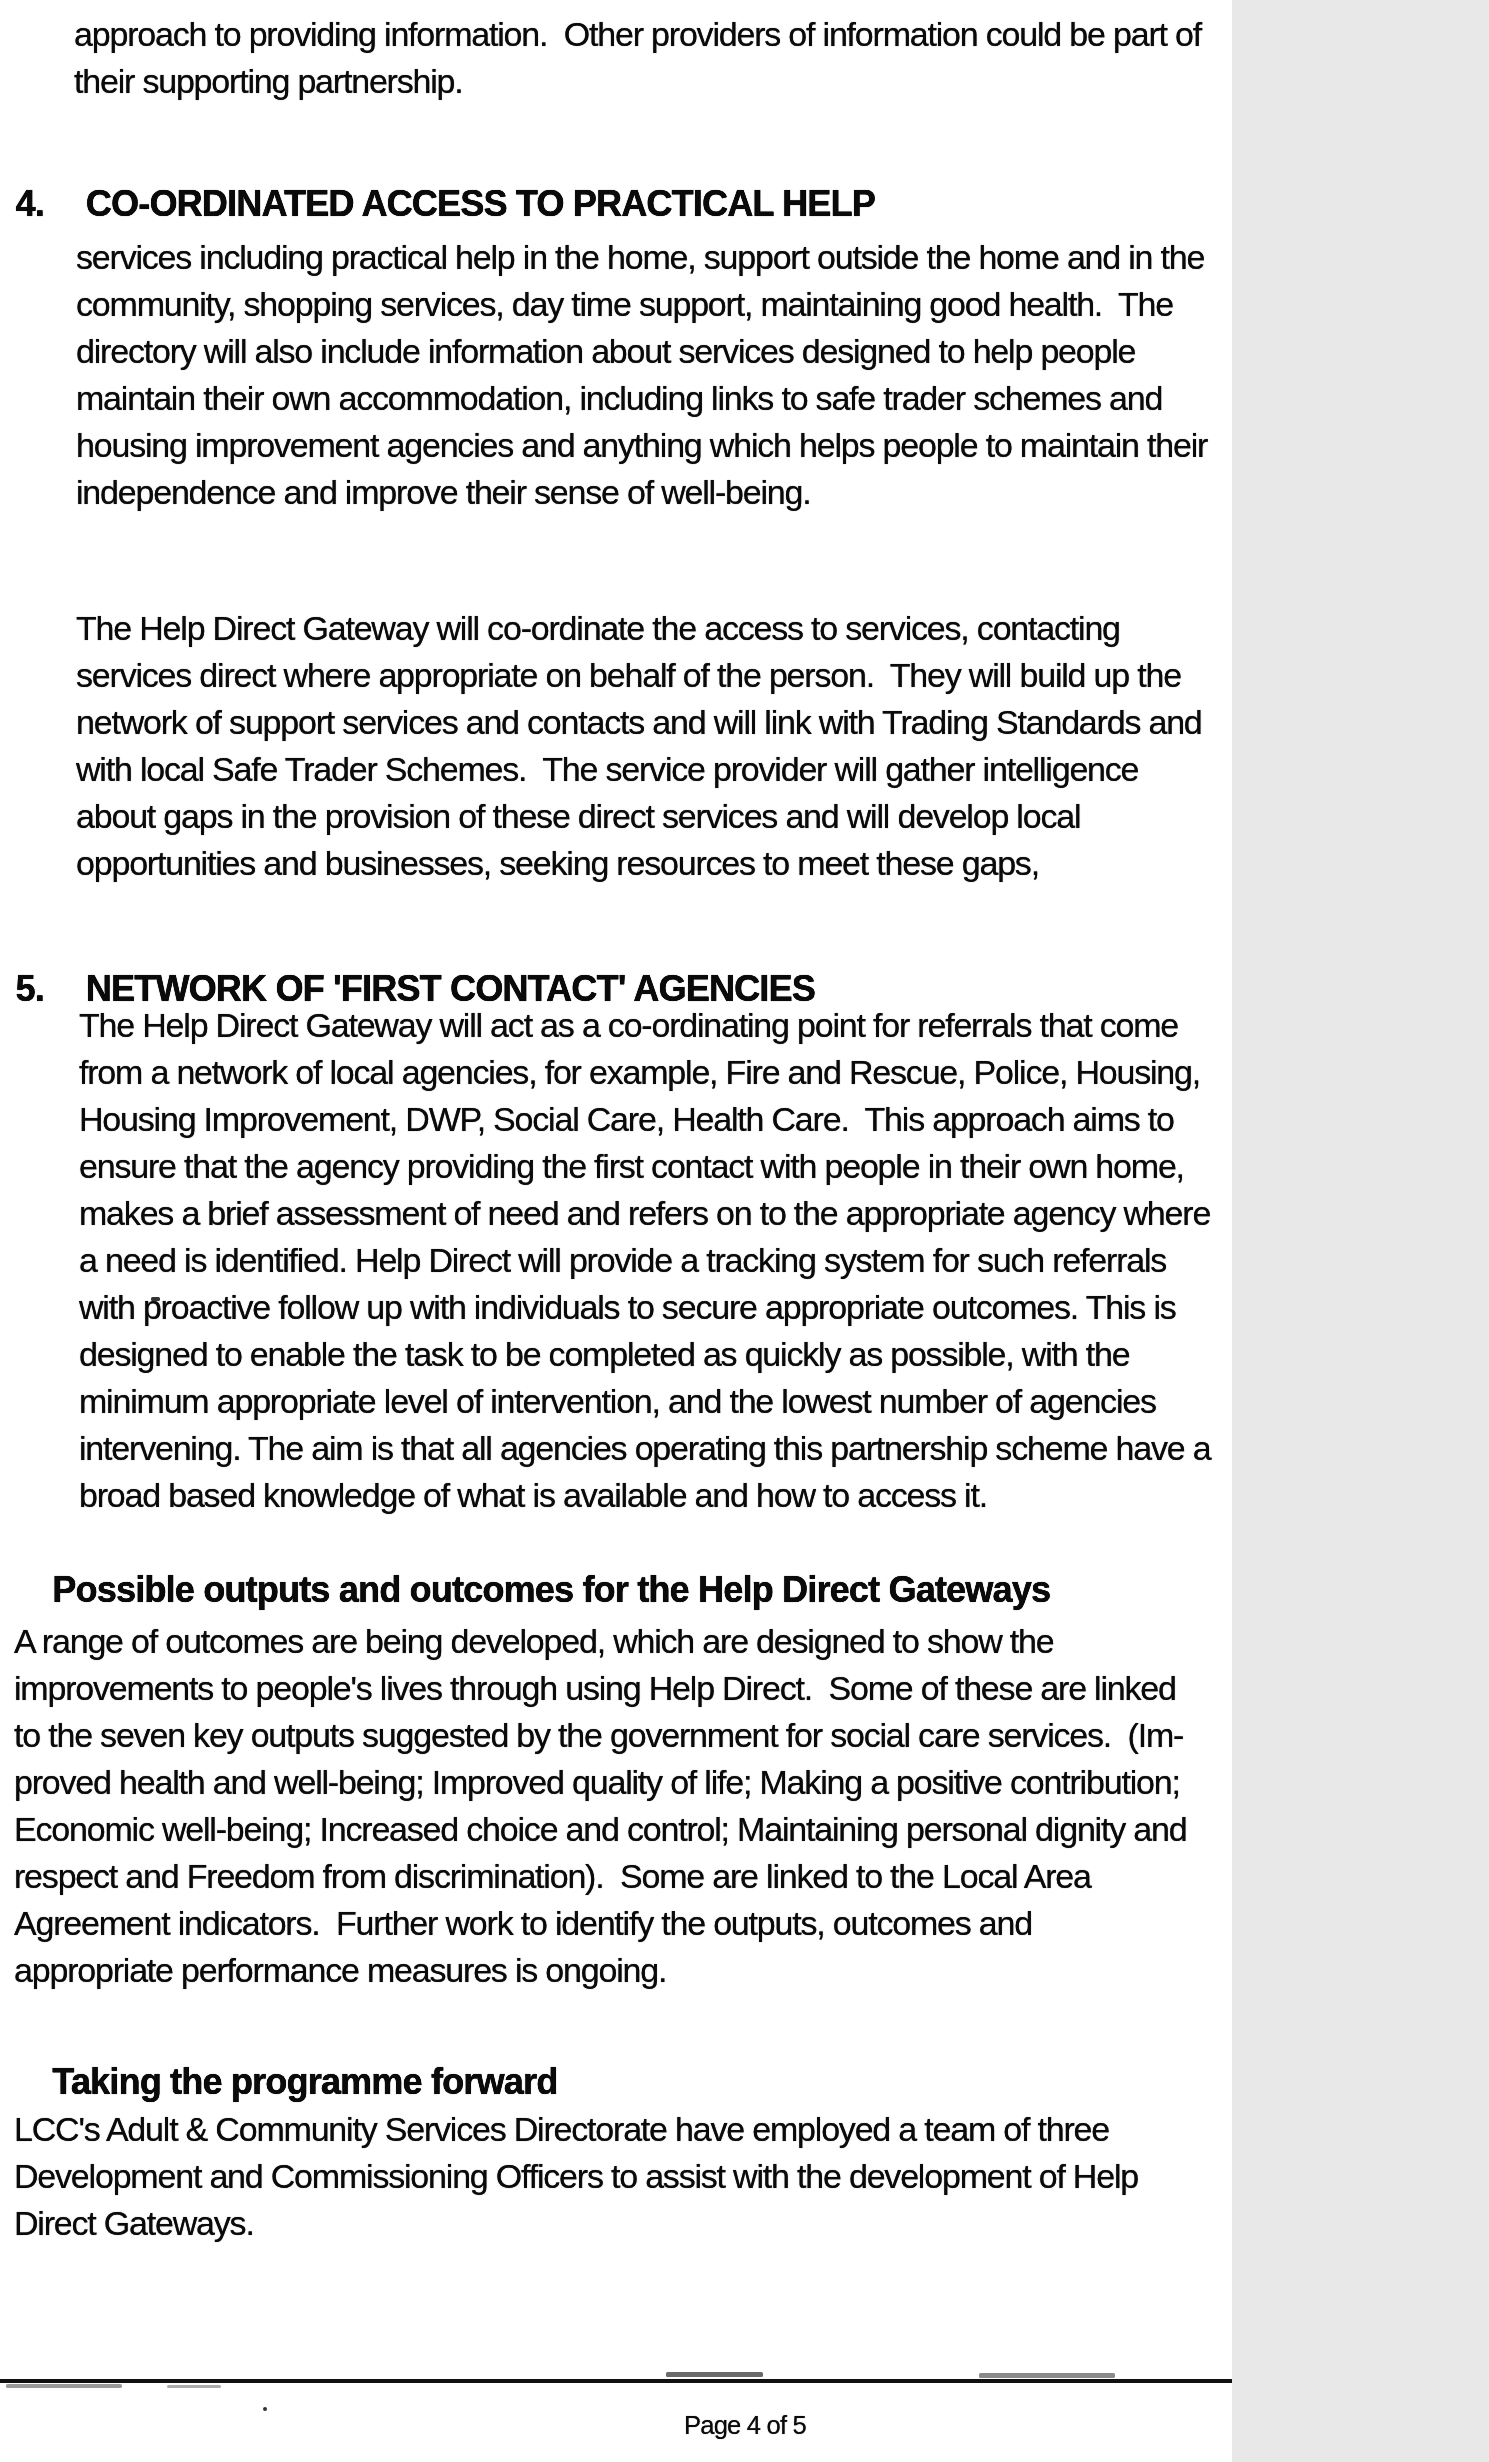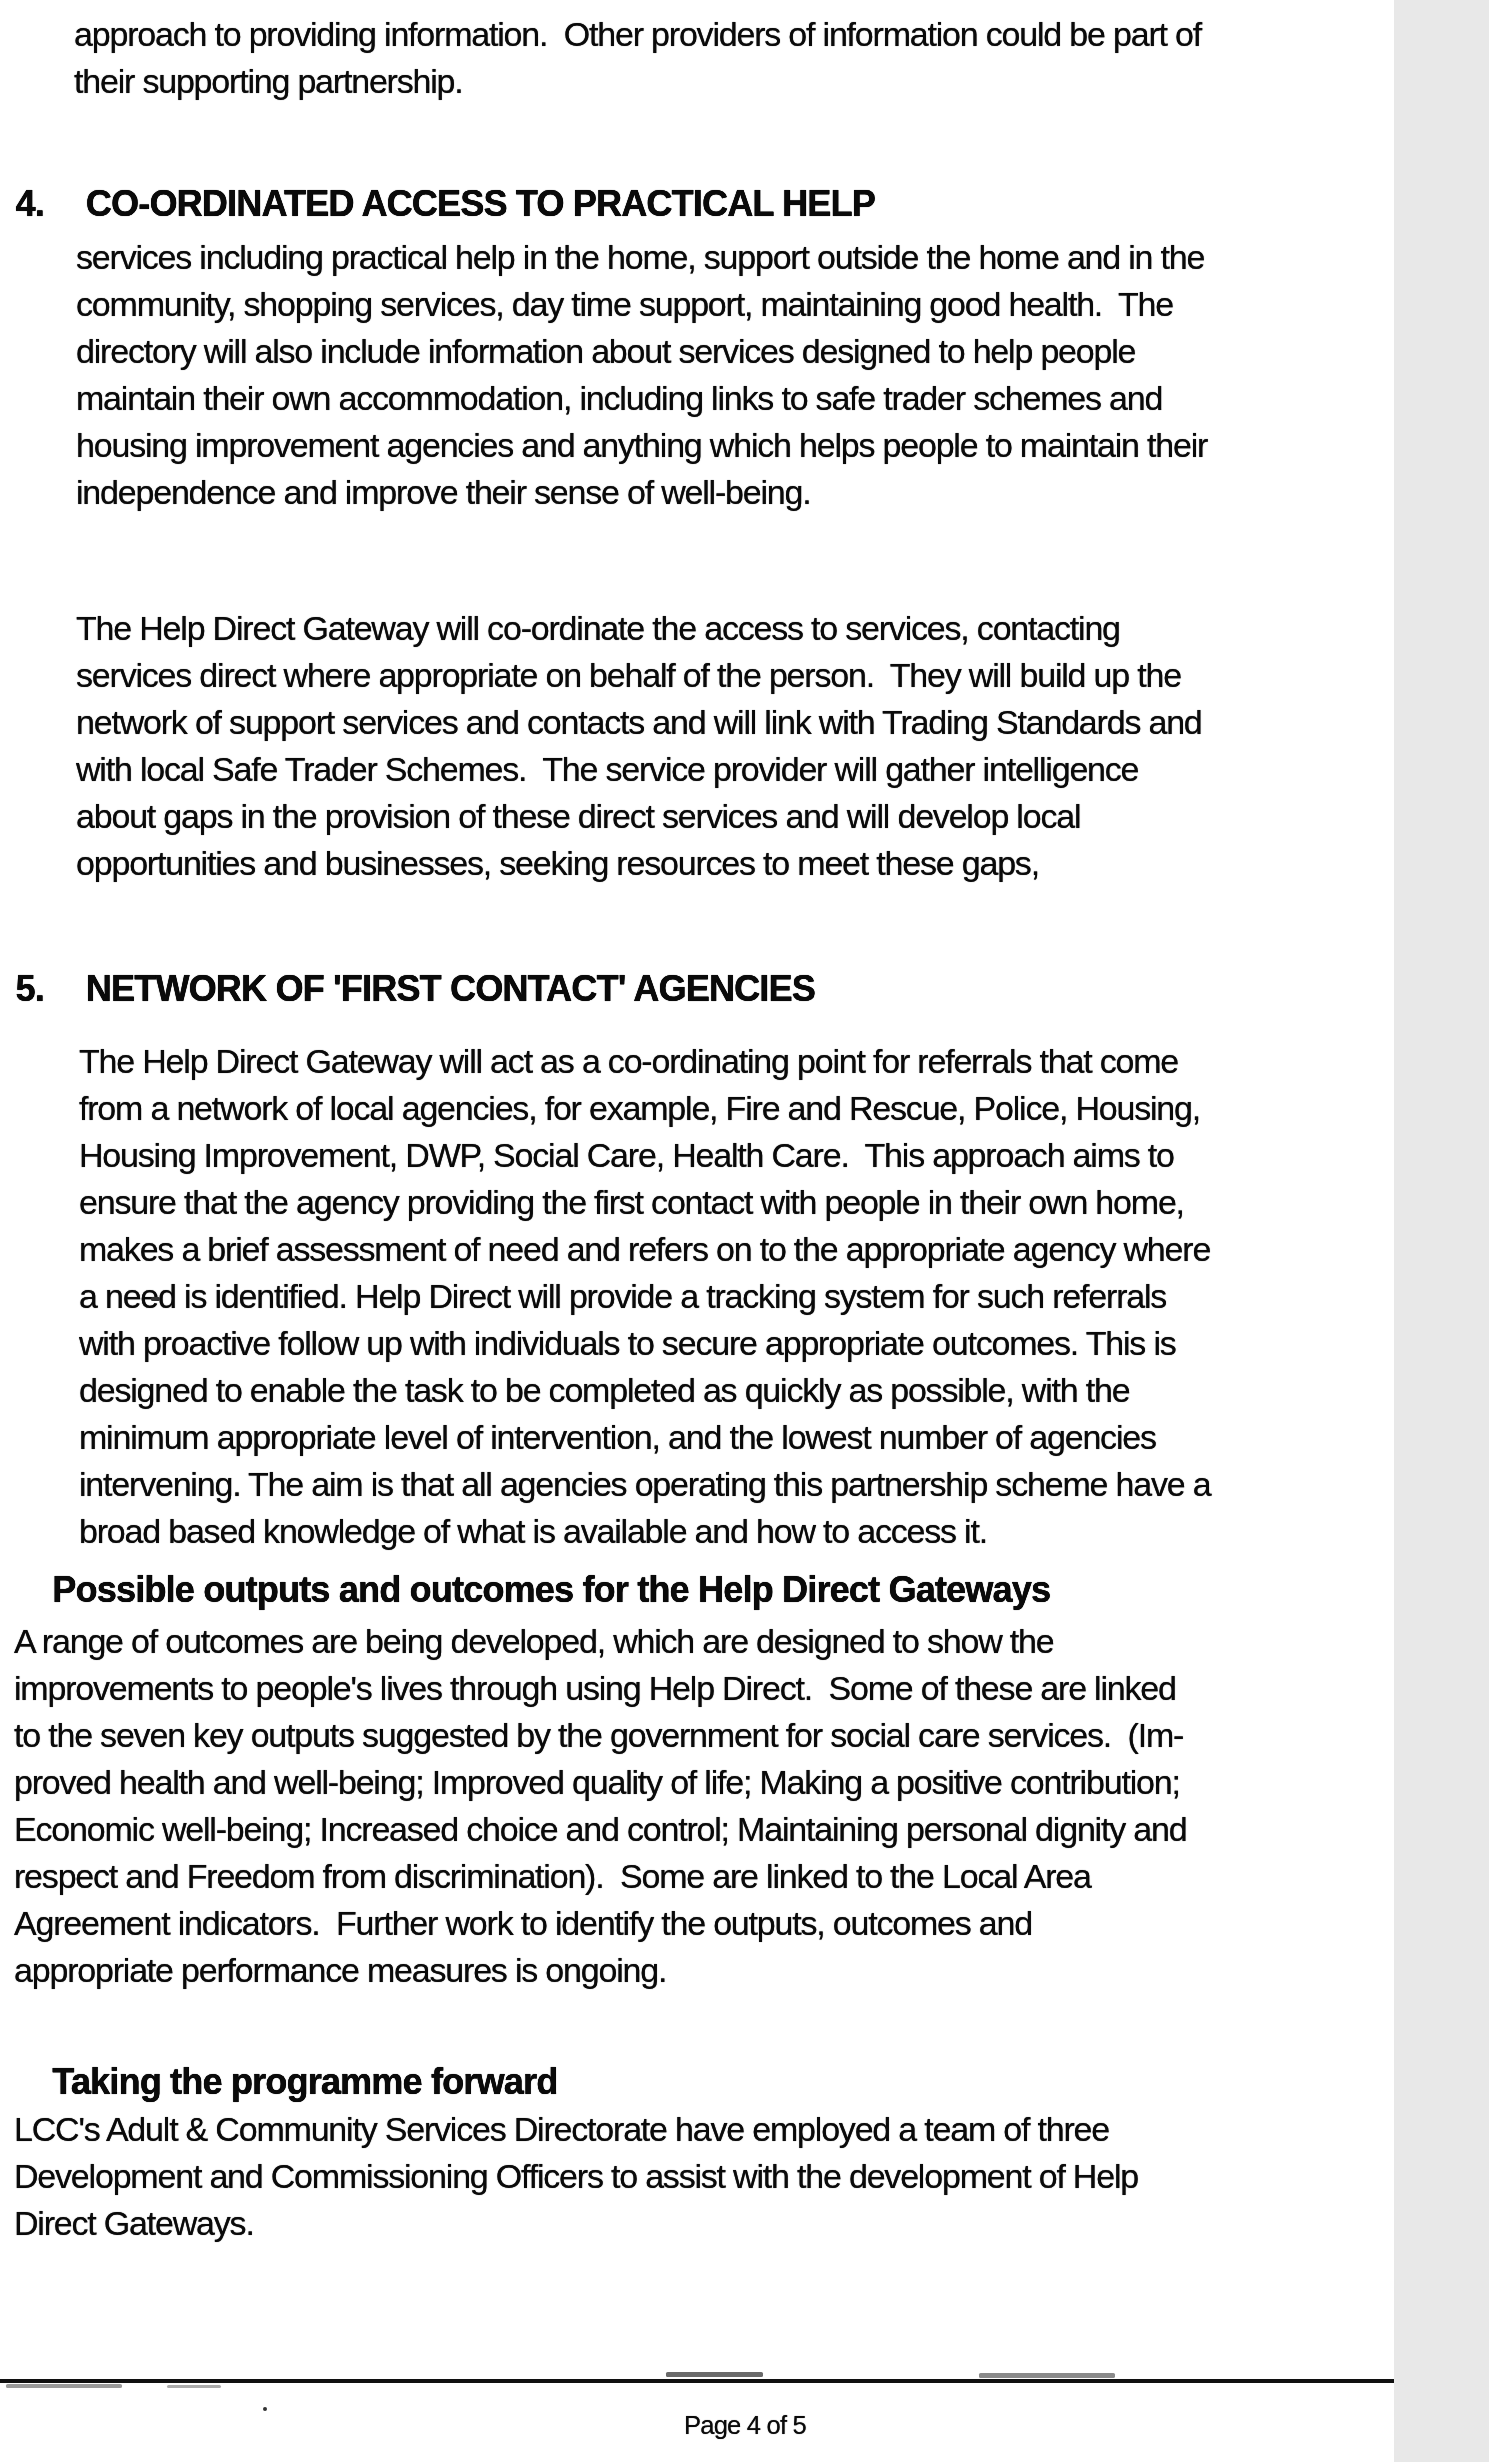--- a/index.html
+++ b/index.html
@@ -2,21 +2,21 @@
 <html style="font-size:12.4px"><head>
 <meta charset="utf-8">
 <style>
   html, body {
     margin: 0;
     padding: 0;
     background: #e8e8e8;
   }
   #page {
     position: relative;
-    width: 1394px;
+    width: 1232px;
     height: 2462px;
     background: #ffffff;
     overflow: hidden;
     font-family: "Liberation Sans", sans-serif;
     color: #0a0a0a;
   }
   
   .body-text {
     position: absolute;
     font-size: 34px;
@@ -105,21 +105,21 @@
       <div class="line">network of support services and contacts and will link with Trading Standards and</div>
       <div class="line">with local Safe Trader Schemes.  The service provider will gather intelligence</div>
       <div class="line">about gaps in the provision of these direct services and will develop local</div>
       <div class="line">opportunities and businesses, seeking resources to meet these gaps,</div>
     </div>
 
   <div class="heading" id="heading-5" style="top:926px;">
     <span class="num">5.</span><span class="htext">NETWORK OF 'FIRST CONTACT' AGENCIES</span>
   </div>
 
-  <div class="body-text" style="left:79px; top:1002px;margin-top:36px;">
+  <div class="body-text" style="left:79px; top:1002px;">
       <div class="line">The Help Direct Gateway will act as a co-ordinating point for referrals that come</div>
       <div class="line">from a network of local agencies, for example, Fire and Rescue, Police, Housing,</div>
       <div class="line">Housing Improvement, DWP, Social Care, Health Care.  This approach aims to</div>
       <div class="line">ensure that the agency providing the first contact with people in their own home,</div>
       <div class="line">makes a brief assessment of need and refers on to the appropriate agency where</div>
       <div class="line">a need is identified. Help Direct will provide a tracking system for such referrals</div>
       <div class="line">with proactive follow up with individuals to secure appropriate outcomes. This is</div>
       <div class="line">designed to enable the task to be completed as quickly as possible, with the</div>
       <div class="line">minimum appropriate level of intervention, and the lowest number of agencies</div>
       <div class="line">intervening. The aim is that all agencies operating this partnership scheme have a</div>

